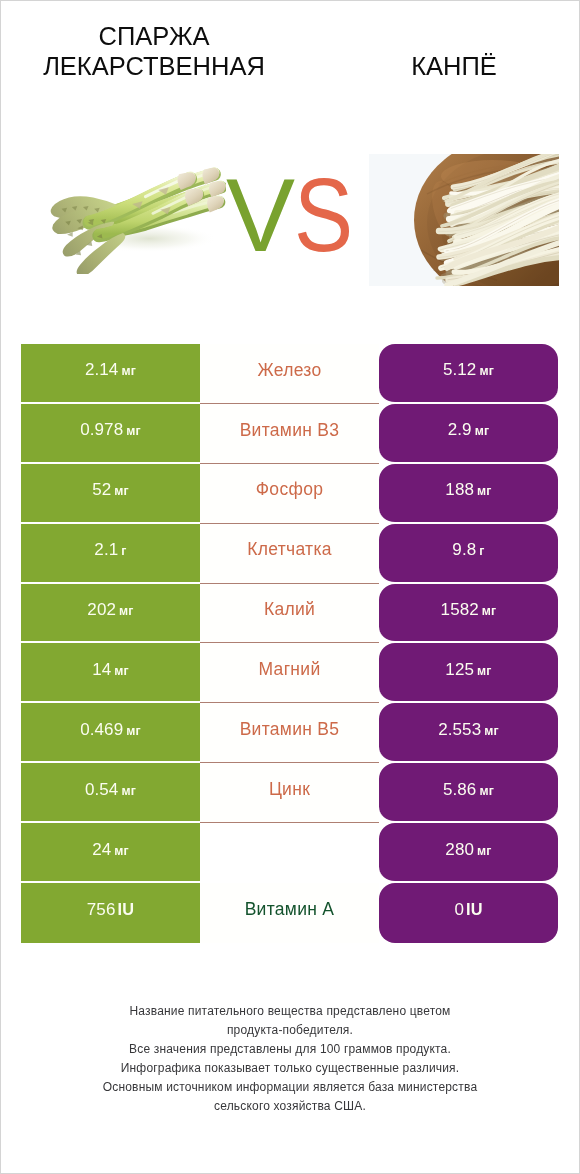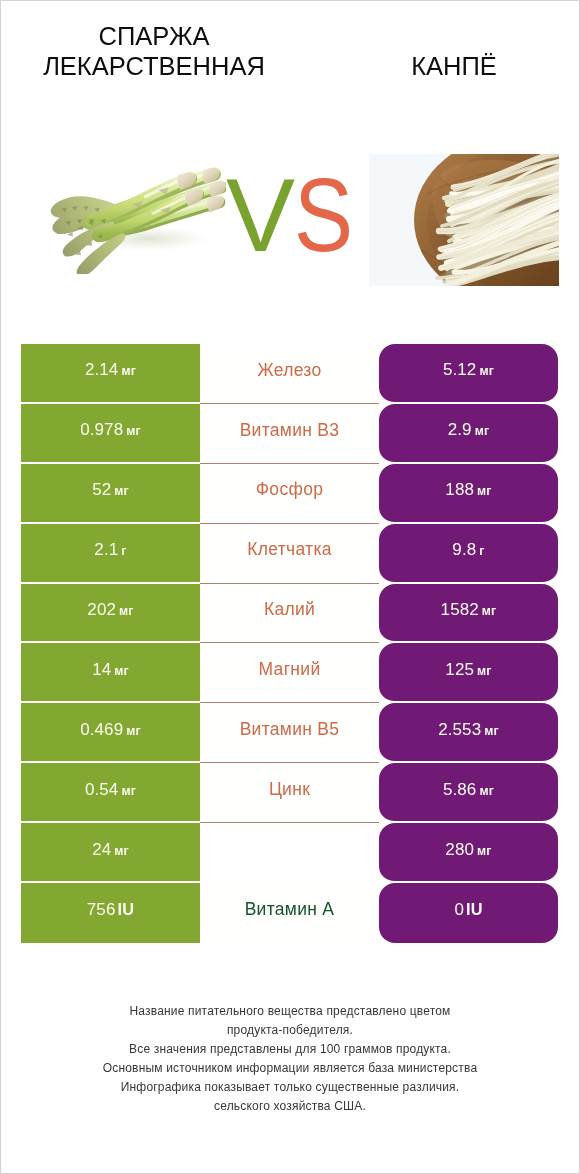--- a/index.html
+++ b/index.html
@@ -433,18 +433,18 @@
         <div class="cell cell-r">
           <span class="val"><span>0</span><span class="u big">IU</span></span>
         </div>
       </div>
     </div>
 
   <div class="footer">
     <div>Название питательного вещества представлено цветом</div>
     <div>продукта-победителя.</div>
     <div>Все значения представлены для 100 граммов продукта.</div>
+    <div>Инфографика показывает только существенные различия.</div>
     <div>Основным источником информации является база министерства</div>
-    <div>Инфографика показывает только существенные различия.</div>
     <div>сельского хозяйства США.</div>
   </div>
 
 </div>
 
 </body></html>

